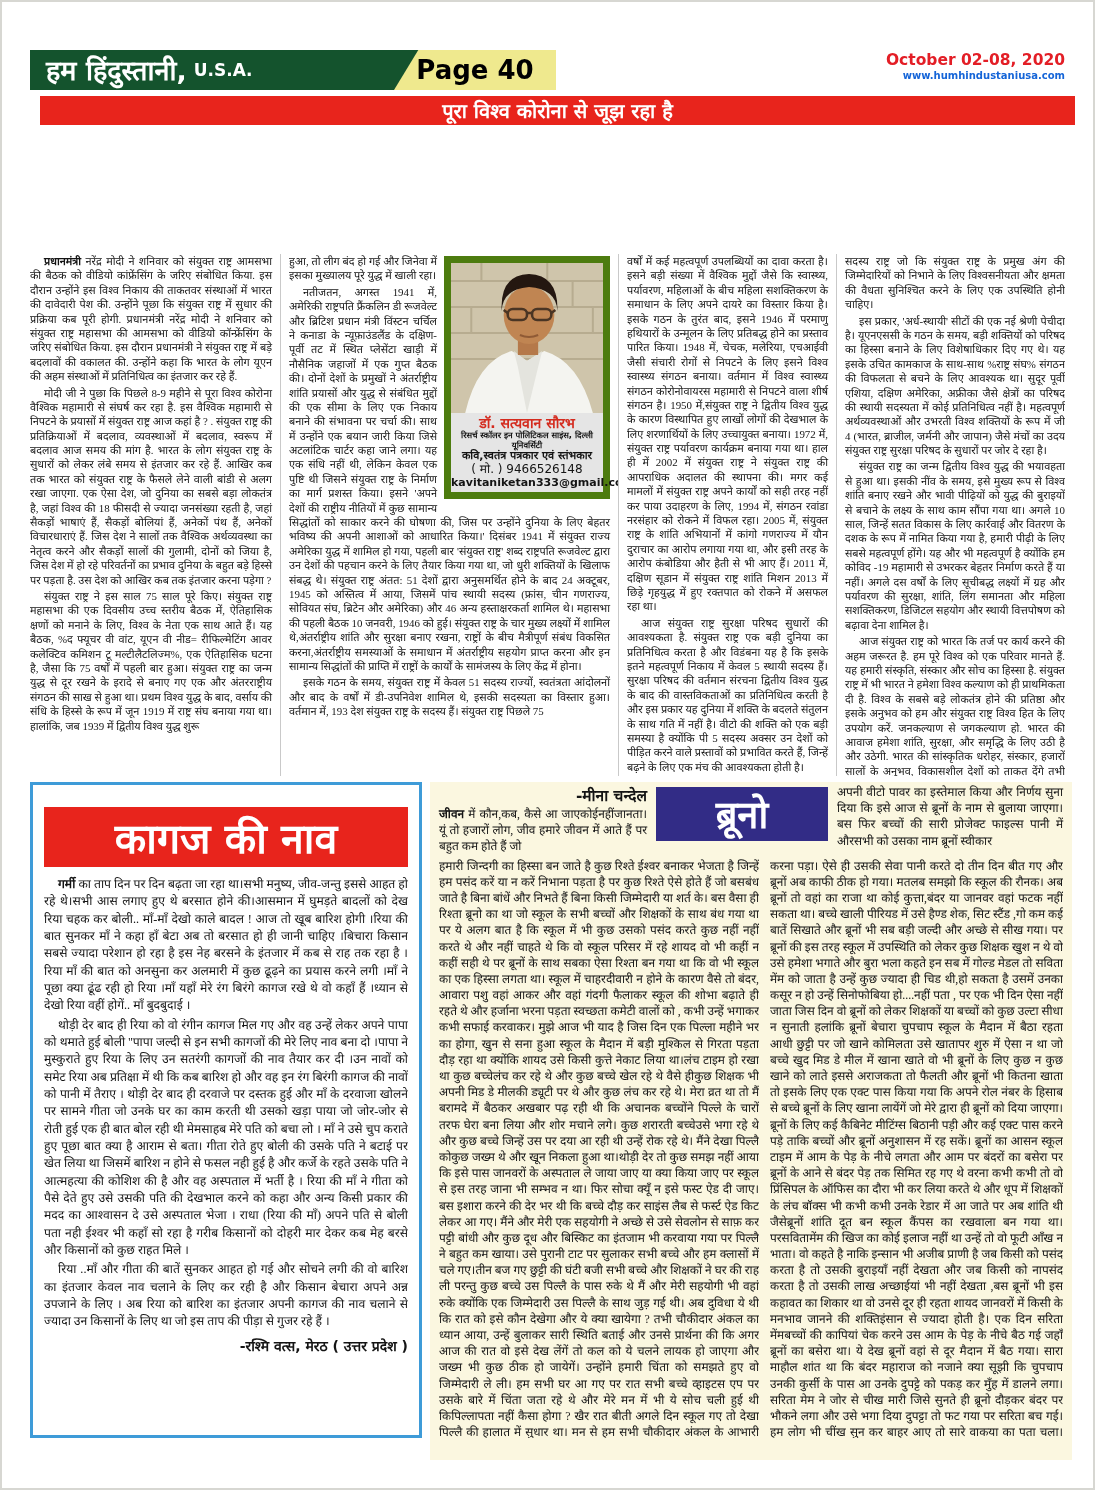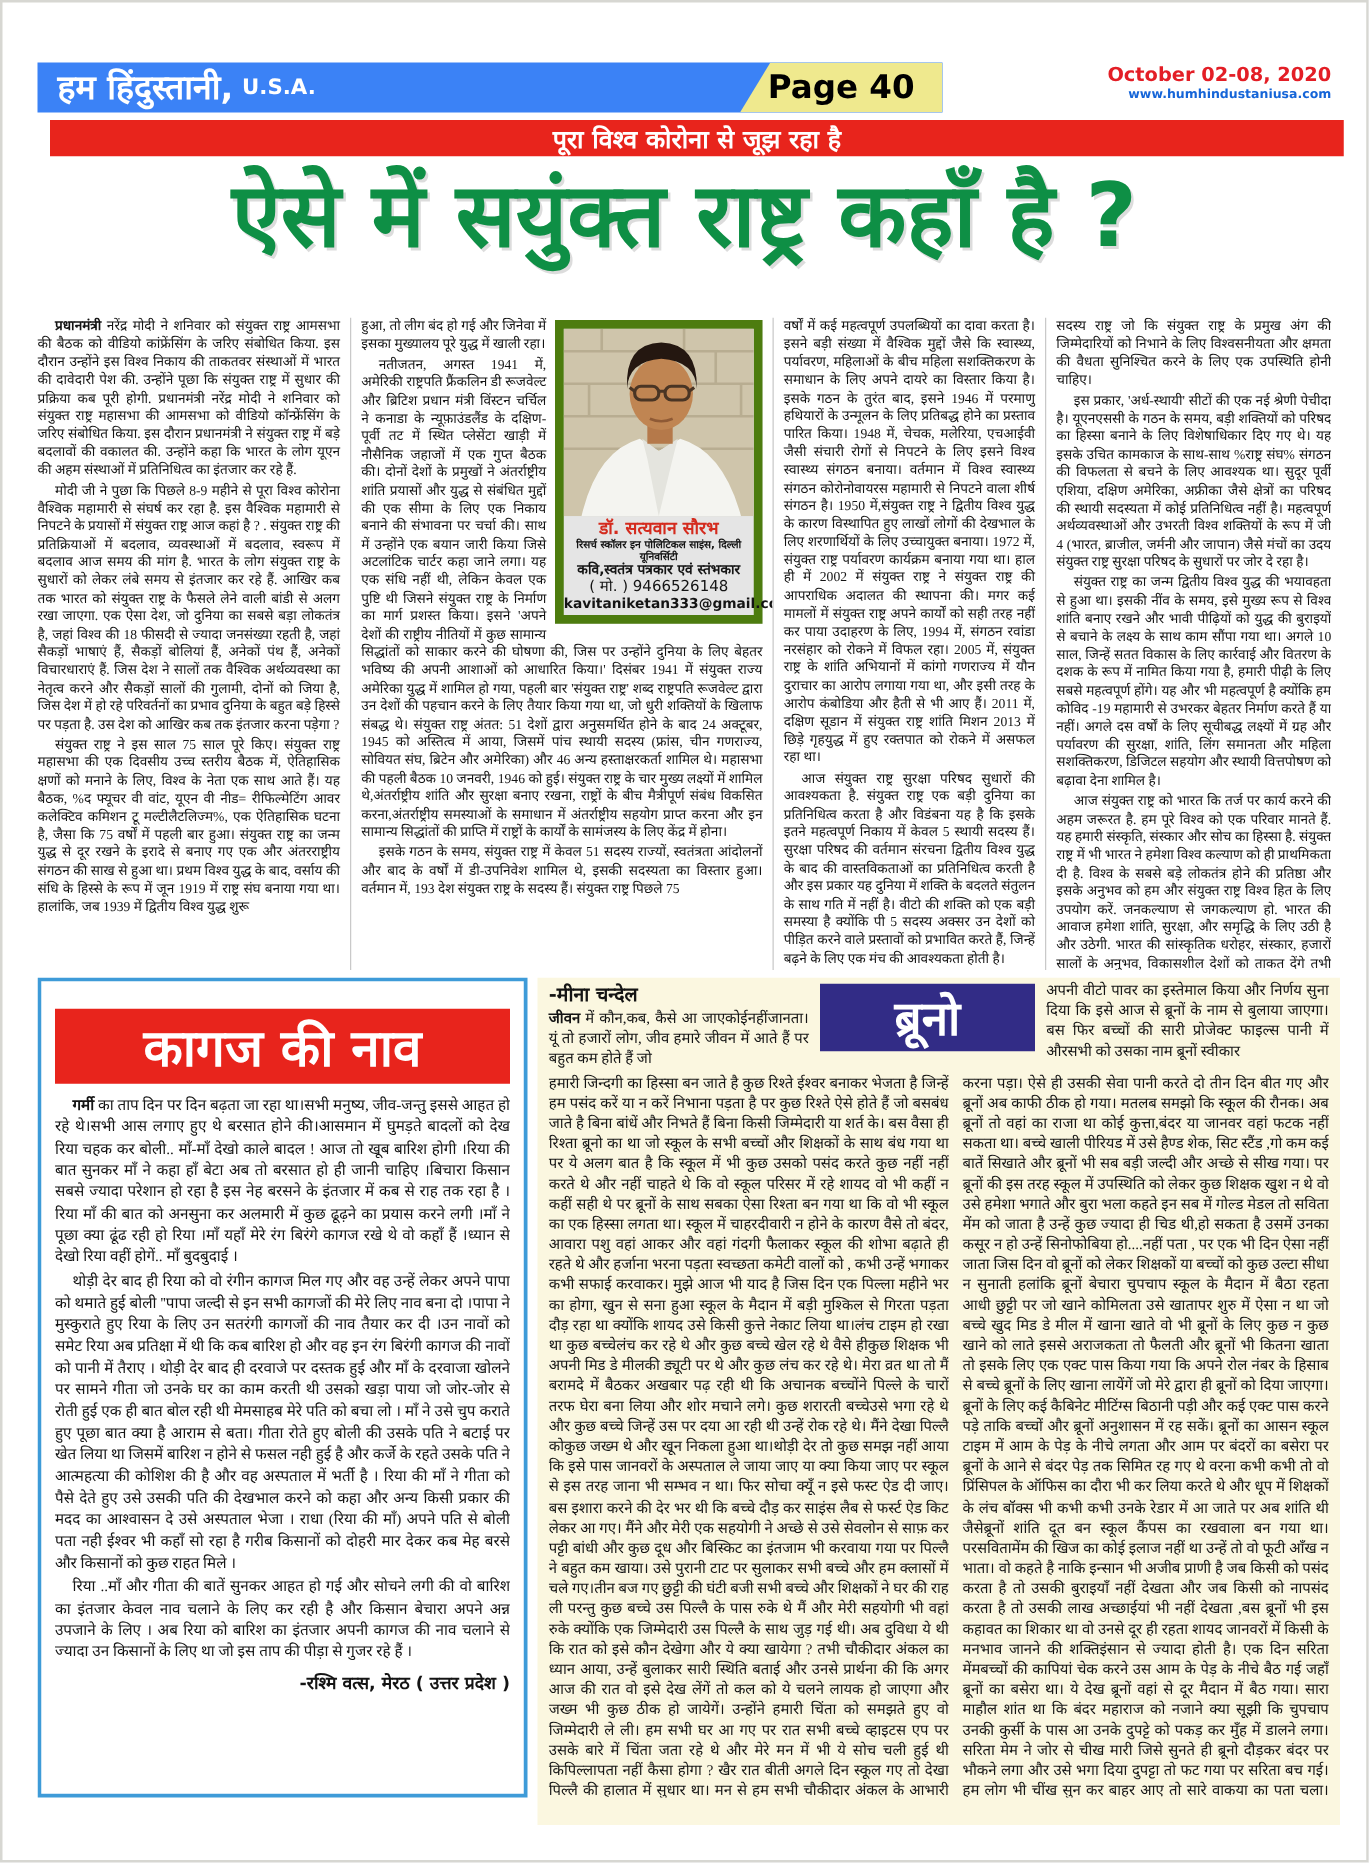--- a/index.html
+++ b/index.html
@@ -1,20 +1,20 @@
 <!DOCTYPE html>
 <html><head>
 <meta charset="utf-8">
 <style>
   html,body{margin:0;padding:0;background:#e8e8e8;}
   .page{position:relative;width:1095px;height:1490px;background:#fff;overflow:hidden;
         font-family:"Liberation Serif","DejaVu Serif",serif;color:#141414;
         box-shadow:inset 0 0 0 2px #d7d7d2;}
   
-  .masthead{position:absolute;left:30px;top:50px;width:724px;height:40px;background:#3b82f6;
+  .masthead{position:absolute;left:30px;top:50px;width:526px;height:40px;background:#14532d;
             display:flex;align-items:center;padding-left:16px;box-sizing:border-box;}
   .mh-hindi{color:#fff;font-weight:bold;font-size:27px;font-family:"DejaVu Sans",sans-serif;line-height:1;}
   .mh-usa{color:#fff;font-weight:bold;font-size:17px;margin-left:7px;font-family:"DejaVu Sans",sans-serif;}
   .pagebox{position:absolute;right:0;top:0;height:100%;width:162px;background:#EFE98E;
            clip-path:polygon(15% 0,100% 0,100% 100%,0 100%);
            display:flex;align-items:center;justify-content:center;}
   .pagebox span{font-family:"DejaVu Sans",sans-serif;font-weight:bold;font-size:26px;color:#000;}
   .issue{position:absolute;right:30px;top:51px;text-align:right;font-family:"DejaVu Sans",sans-serif;line-height:1.25;}
   .issue .date{color:#E31E26;font-weight:bold;font-size:15.5px;}
   .issue .site{color:#1565D8;font-weight:bold;font-size:10px;cursor:pointer;}
@@ -48,21 +48,21 @@
   .bottom{position:absolute;left:30px;top:782px;width:1042px;height:678px;display:flex;gap:8px;overflow:hidden;}
   .kagaz{width:392px;flex:none;border:3px solid #3E9BD8;box-sizing:border-box;padding:22px 11px;
          overflow:hidden;background:#fff;height:656px;}
   .k-banner{background:#E8241C;height:60px;display:flex;align-items:center;justify-content:center;margin-bottom:9px;}
   .k-banner span{color:#fff;font-family:"DejaVu Sans",sans-serif;font-weight:bold;font-size:41px;}
   .k-body{font-size:12.2px;line-height:1.42;text-align:justify;overflow:hidden;max-height:540px;}
   .k-byline{text-align:right;font-weight:bold;font-size:14px;margin-top:3px;font-family:"DejaVu Sans",sans-serif;}
   .bruno{flex:1;background:#FBF7E0;box-sizing:border-box;padding:2px 9px;overflow:hidden;}
   .b-top{display:flex;}
   .b-introcol{width:208px;flex:none;}
-  .b-author{text-align:left;font-weight:bold;font-size:15.5px;margin:0;font-family:"DejaVu Sans",sans-serif;}
+  .b-author{text-align:right;font-weight:bold;font-size:15.5px;margin:0;font-family:"DejaVu Sans",sans-serif;}
   .b-intro{font-size:11.9px;line-height:1.36;text-align:justify;margin:0;}
   .b-banner{width:172px;height:54px;flex:none;background:#322C86;display:flex;align-items:flex-start;
             justify-content:center;margin:3px 9px 0;}
   .b-banner span{color:#fff;font-family:"DejaVu Sans",sans-serif;font-weight:bold;font-size:38px;}
   .b-introright{flex:1;font-size:11.9px;line-height:1.36;text-align:justify;margin:0;}
   .b-cols{display:flex;gap:11px;margin-top:3px;}
   .b-left{width:320px;flex:none;}
   .b-right{flex:1;}
   .b-col{font-size:11.9px;line-height:1.36;text-align:justify;overflow:hidden;max-height:580px;}
 </style>
@@ -80,21 +80,20 @@
   </div>
   <div class="issue">
     <div class="date">October 02-08, 2020</div>
     <div class="site">www.humhindustaniusa.com</div>
   </div>
 
   <div class="strip">
     <span>पूरा विश्व कोरोना से जूझ रहा है</span>
   </div>
 
-  <h1 class="headline">ऐसे में सयुंक्त राष्ट्र कहाँ है ?</h1>
 
   <div class="main-cols">
     <div class="mcol c1">
       <p class="para"><b>प्रधानमंत्री</b> नरेंद्र मोदी ने शनिवार को संयुक्त राष्ट्र आमसभा की बैठक को वीडियो कांफ्रेंसिंग के जरिए संबोधित किया. इस दौरान उन्होंने इस विश्व निकाय की ताकतवर संस्थाओं में भारत की दावेदारी पेश की. उन्होंने पूछा कि संयुक्त राष्ट्र में सुधार की प्रक्रिया कब पूरी होगी. प्रधानमंत्री नरेंद्र मोदी ने शनिवार को संयुक्त राष्ट्र महासभा की आमसभा को वीडियो कॉन्फ्रेंसिंग के जरिए संबोधित किया. इस दौरान प्रधानमंत्री ने संयुक्त राष्ट्र में बड़े बदलावों की वकालत की. उन्होंने कहा कि भारत के लोग यूएन की अहम संस्थाओं में प्रतिनिधित्व का इंतजार कर रहे हैं.</p>
       <div>
           <p class="para">मोदी जी ने पुछा कि पिछले 8-9 महीने से पूरा विश्व कोरोना वैश्विक महामारी से संघर्ष कर रहा है. इस वैश्विक महामारी से निपटने के प्रयासों में संयुक्त राष्ट्र आज कहां है ? . संयुक्त राष्ट्र की प्रतिक्रियाओं में बदलाव, व्यवस्थाओं में बदलाव, स्वरूप में बदलाव आज समय की मांग है. भारत के लोग संयुक्त राष्ट्र के सुधारों को लेकर लंबे समय से इंतजार कर रहे हैं. आखिर कब तक भारत को संयुक्त राष्ट्र के फैसले लेने वाली बांडी से अलग रखा जाएगा. एक ऐसा देश, जो दुनिया का सबसे बड़ा लोकतंत्र है, जहां विश्व की 18 फीसदी से ज्यादा जनसंख्या रहती है, जहां सैकड़ों भाषाएं हैं, सैकड़ों बोलियां हैं, अनेकों पंथ हैं, अनेकों विचारधाराएं हैं. जिस देश ने सालों तक वैश्विक अर्थव्यवस्था का नेतृत्व करने और सैकड़ों सालों की गुलामी, दोनों को जिया है, जिस देश में हो रहे परिवर्तनों का प्रभाव दुनिया के बहुत बड़े हिस्से पर पड़ता है. उस देश को आखिर कब तक इंतजार करना पड़ेगा ?</p>
           <p class="para">संयुक्त राष्ट्र ने इस साल 75 साल पूरे किए। संयुक्त राष्ट्र महासभा की एक दिवसीय उच्च स्तरीय बैठक में, ऐतिहासिक क्षणों को मनाने के लिए, विश्व के नेता एक साथ आते हैं। यह बैठक, %द फ्यूचर वी वांट, यूएन वी नीड= रीफिल्मेटिंग आवर कलेक्टिव कमिशन टू मल्टीलैटलिज्म%, एक ऐतिहासिक घटना है, जैसा कि 75 वर्षों में पहली बार हुआ। संयुक्त राष्ट्र का जन्म युद्ध से दूर रखने के इरादे से बनाए गए एक और अंतरराष्ट्रीय संगठन की साख से हुआ था। प्रथम विश्व युद्ध के बाद, वर्साय की संधि के हिस्से के रूप में जून 1919 में राष्ट्र संघ बनाया गया था। हालांकि, जब 1939 में द्वितीय विश्व युद्ध शुरू</p>
         </div>
     </div>
     <div class="mcol cmid">

